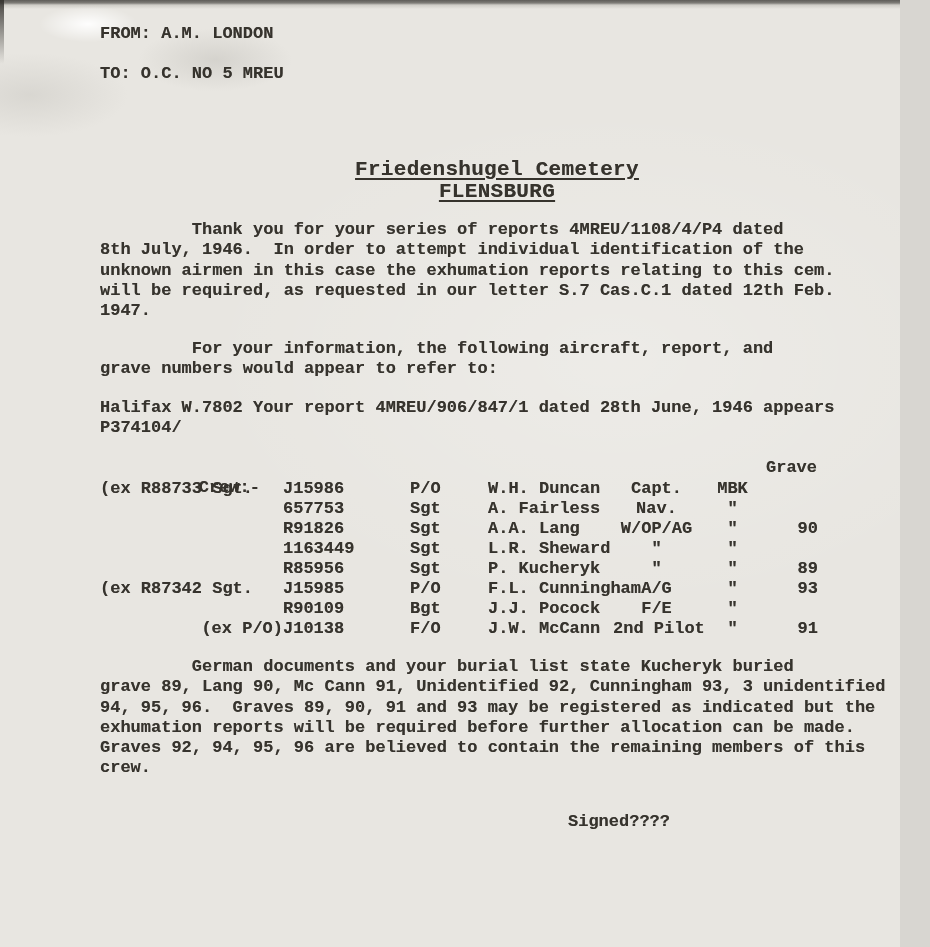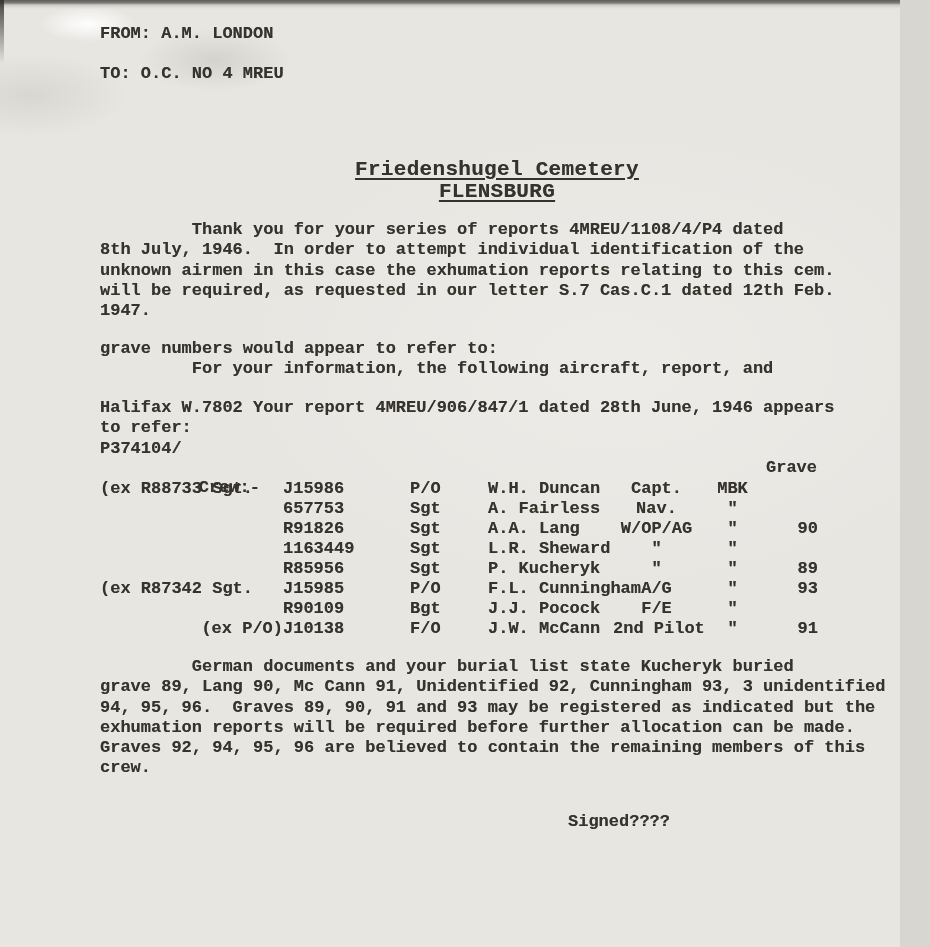--- a/index.html
+++ b/index.html
@@ -60,30 +60,30 @@
   .cell.right{text-align:right;}
   .signed{left:568px;top:812px;}
 </style>
 </head>
 <body>
 
 <div class="page">
   <div class="edge-left"></div>
 
   <div class="txt letter-from">FROM: A.M. LONDON</div>
-  <div class="txt letter-to">TO: O.C. NO 4 MREU</div>
+  <div class="txt letter-to">TO: O.C. NO 5 MREU</div>
 
   <div class="title-block">
     <div class="u">Friedenshugel Cemetery</div>
     <div class="u">FLENSBURG</div>
   </div>
 
   <div class="txt para1"><div class="tline">         Thank you for your series of reports 4MREU/1108/4/P4 dated</div><div class="tline">8th July, 1946.  In order to attempt individual identification of the</div><div class="tline">unknown airmen in this case the exhumation reports relating to this cem.</div><div class="tline">will be required, as requested in our letter S.7 Cas.C.1 dated 12th Feb.</div><div class="tline">1947.</div></div>
-  <div class="txt para2"><div class="tline">grave numbers would appear to refer to:</div><div class="tline">         For your information, the following aircraft, report, and</div></div>
-  <div class="txt para3"><div class="tline">Halifax W.7802 Your report 4MREU/906/847/1 dated 28th June, 1946 appears</div><div class="tline">to refer:</div><div class="tline">P374104/</div></div>
+  <div class="txt para2"><div class="tline">         For your information, the following aircraft, report, and</div><div class="tline">grave numbers would appear to refer to:</div></div>
+  <div class="txt para3"><div class="tline">Halifax W.7802 Your report 4MREU/906/847/1 dated 28th June, 1946 appears</div><div class="tline">P374104/</div></div>
 
   <div class="txt crew-header">
     <span class="crew-label">Crew:-</span>
     <span class="grave-label">Grave</span>
   </div>
 
   <div class="txt crew-table"><div class="crew-row"><span class="cell c-prefix">(ex R88733 Sgt.</span><span class="cell c-sn">J15986</span><span class="cell c-rank">P/O</span><span class="cell c-name">W.H. Duncan</span><span class="cell c-role">Capt.</span><span class="cell c-status">MBK</span><span class="cell c-grave"></span></div><div class="crew-row"><span class="cell c-prefix"></span><span class="cell c-sn">657753</span><span class="cell c-rank">Sgt</span><span class="cell c-name">A. Fairless</span><span class="cell c-role">Nav.</span><span class="cell c-status">"</span><span class="cell c-grave"></span></div><div class="crew-row"><span class="cell c-prefix"></span><span class="cell c-sn">R91826</span><span class="cell c-rank">Sgt</span><span class="cell c-name">A.A. Lang</span><span class="cell c-role">W/OP/AG</span><span class="cell c-status">"</span><span class="cell c-grave">90</span></div><div class="crew-row"><span class="cell c-prefix"></span><span class="cell c-sn">1163449</span><span class="cell c-rank">Sgt</span><span class="cell c-name">L.R. Sheward</span><span class="cell c-role">"</span><span class="cell c-status">"</span><span class="cell c-grave"></span></div><div class="crew-row"><span class="cell c-prefix"></span><span class="cell c-sn">R85956</span><span class="cell c-rank">Sgt</span><span class="cell c-name">P. Kucheryk</span><span class="cell c-role">"</span><span class="cell c-status">"</span><span class="cell c-grave">89</span></div><div class="crew-row"><span class="cell c-prefix">(ex R87342 Sgt.</span><span class="cell c-sn">J15985</span><span class="cell c-rank">P/O</span><span class="cell c-name">F.L. Cunningham</span><span class="cell c-role">A/G</span><span class="cell c-status">"</span><span class="cell c-grave">93</span></div><div class="crew-row"><span class="cell c-prefix"></span><span class="cell c-sn">R90109</span><span class="cell c-rank">Bgt</span><span class="cell c-name">J.J. Pocock</span><span class="cell c-role">F/E</span><span class="cell c-status">"</span><span class="cell c-grave"></span></div><div class="crew-row"><span class="cell c-prefix right">(ex P/O)</span><span class="cell c-sn">J10138</span><span class="cell c-rank">F/O</span><span class="cell c-name">J.W. McCann</span><span class="cell c-role">2nd Pilot</span><span class="cell c-status">"</span><span class="cell c-grave">91</span></div></div>
 
   <div class="txt para4"><div class="tline">         German documents and your burial list state Kucheryk buried</div><div class="tline">grave 89, Lang 90, Mc Cann 91, Unidentified 92, Cunningham 93, 3 unidentified</div><div class="tline">94, 95, 96.  Graves 89, 90, 91 and 93 may be registered as indicated but the</div><div class="tline">exhumation reports will be required before further allocation can be made.</div><div class="tline">Graves 92, 94, 95, 96 are believed to contain the remaining members of this</div><div class="tline">crew.</div></div>
 

